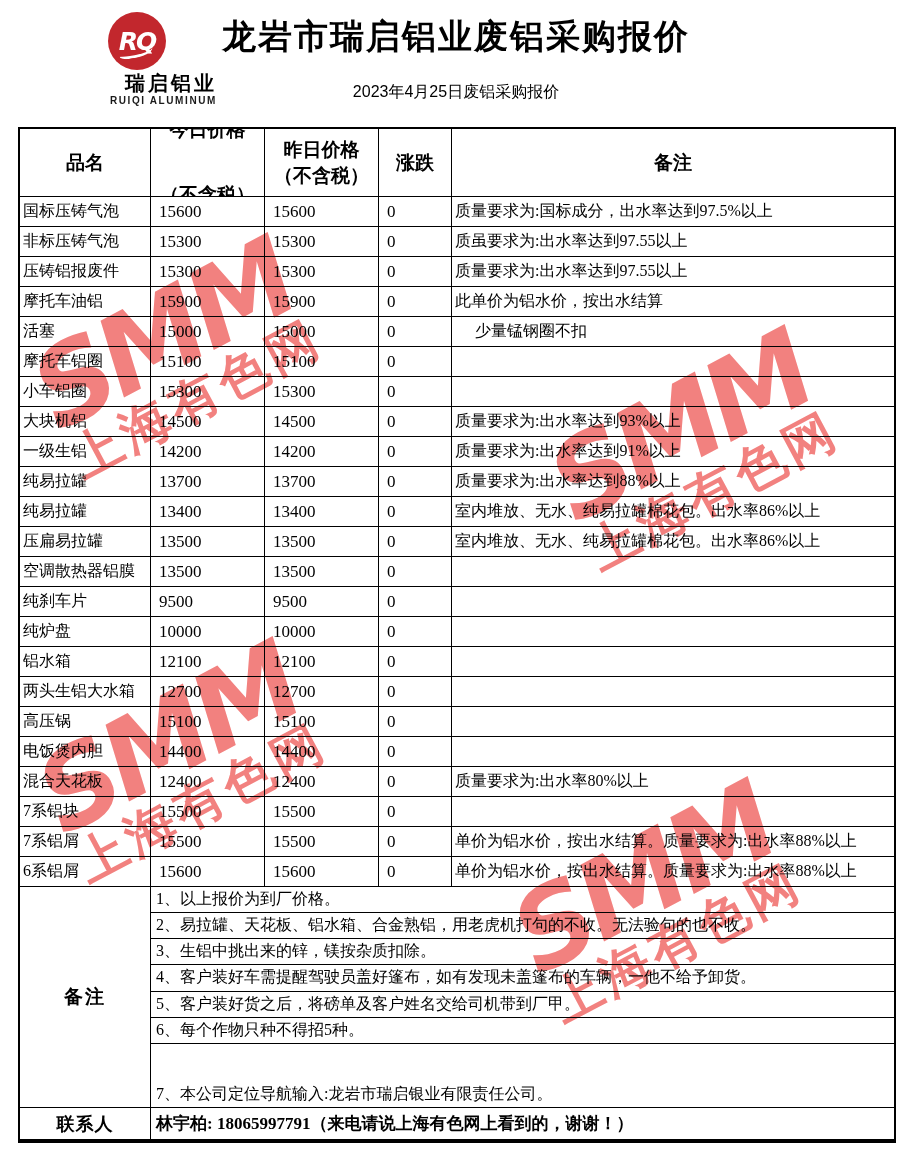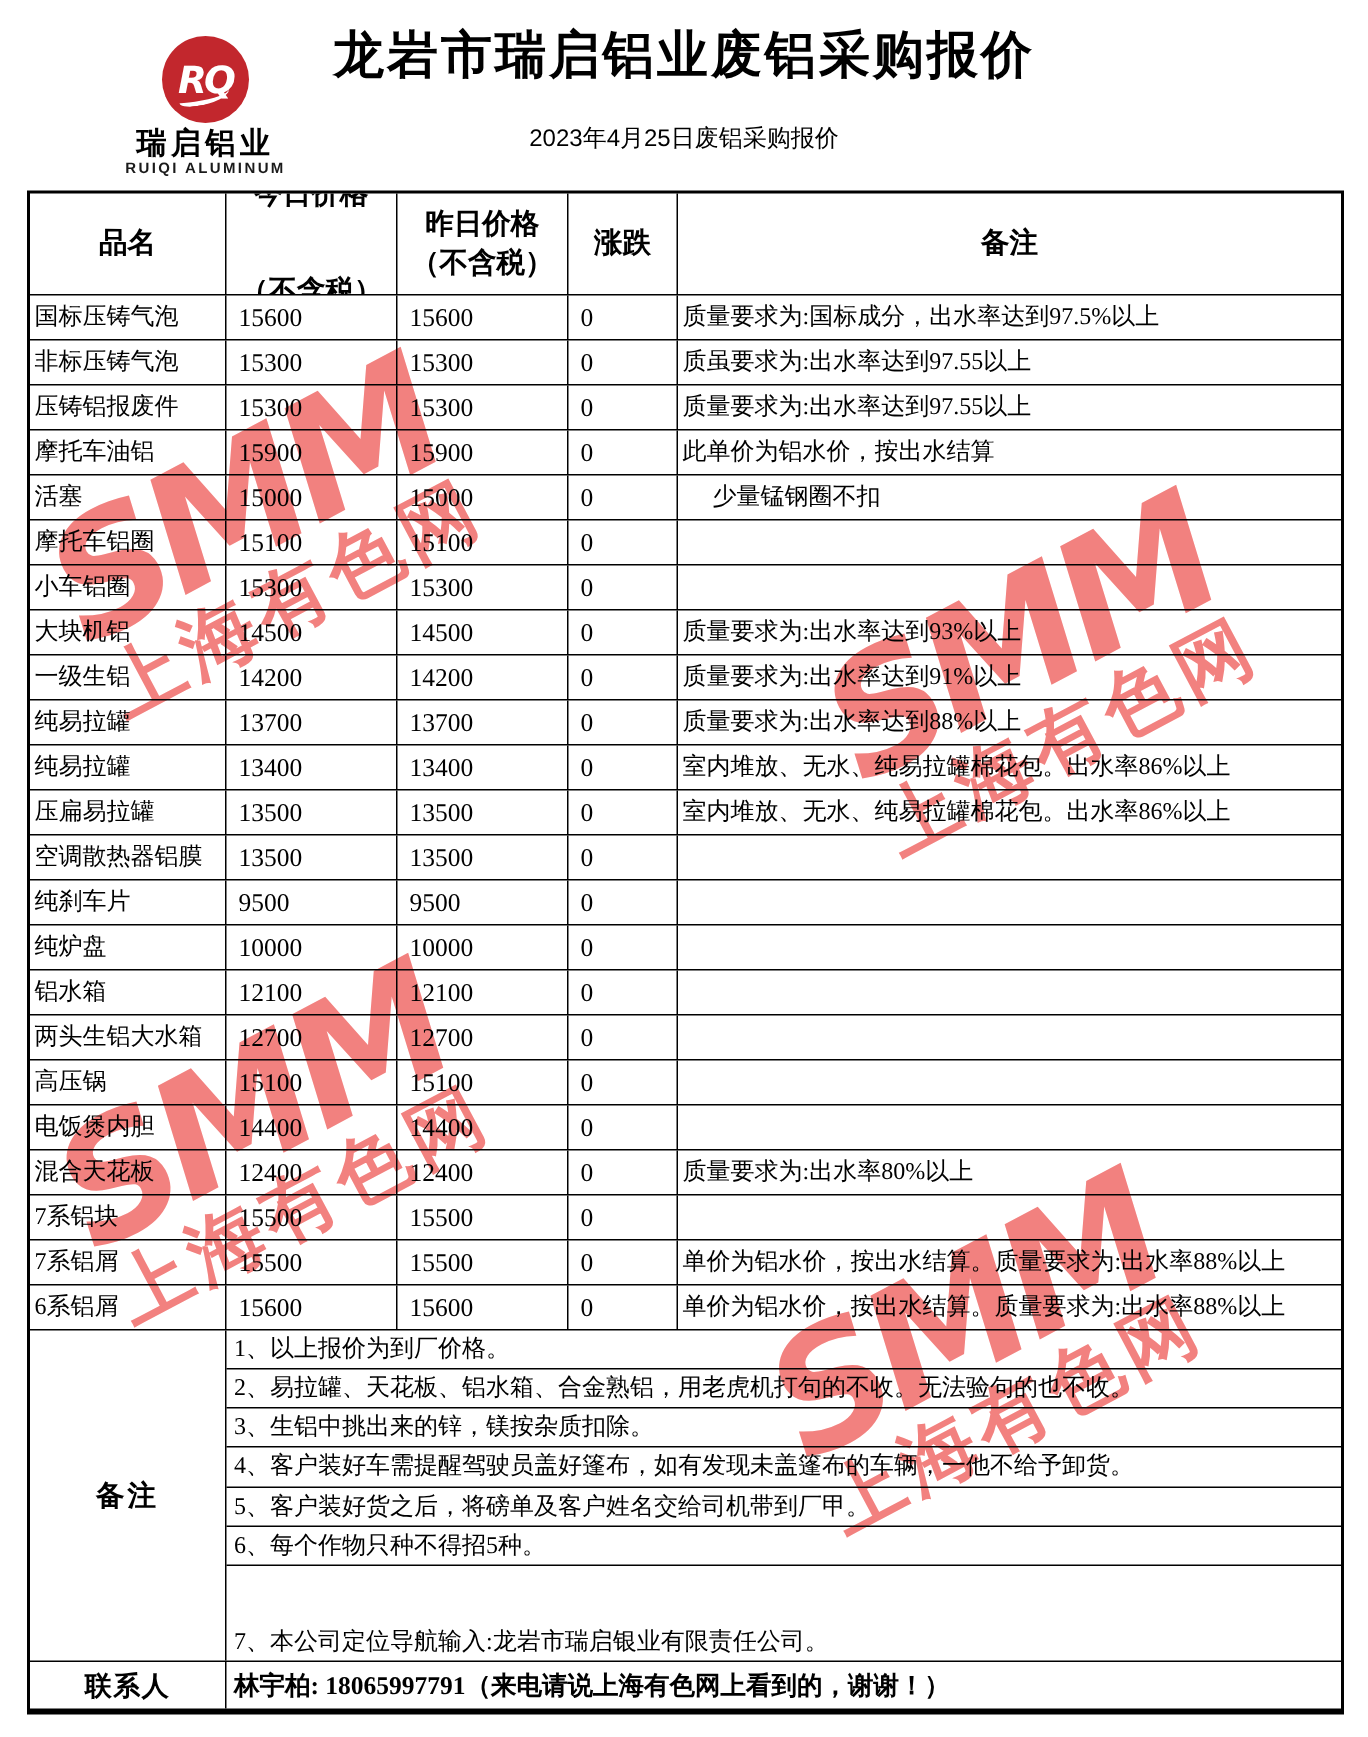--- a/index.html
+++ b/index.html
@@ -1,21 +1,21 @@
 <!DOCTYPE html>
 <html><head>
 <meta charset="utf-8">
 <style>
   html,body{margin:0;padding:0;background:#ffffff;}
   .page{
     position:relative;width:912px;height:1158px;background:#ffffff;overflow:hidden;
     font-family:"Liberation Serif","DejaVu Serif",serif;color:#000;
   }
   
-  .logo{position:absolute;left:57px;top:24px;width:160px;text-align:center;}
+  .logo{position:absolute;left:57px;top:12px;width:160px;text-align:right;}
   .logo-circle{
     width:58px;height:58px;border-radius:50%;background:#c2272d;margin:0 auto;
     display:flex;align-items:center;justify-content:center;position:relative;
   }
   .logo-circle span{
     color:#fff;font-family:"DejaVu Sans",sans-serif;font-weight:bold;font-style:italic;
     font-size:25px;letter-spacing:-2px;
   }
   .logo-swoosh{
     position:absolute;left:11px;bottom:12px;width:34px;height:9px;

